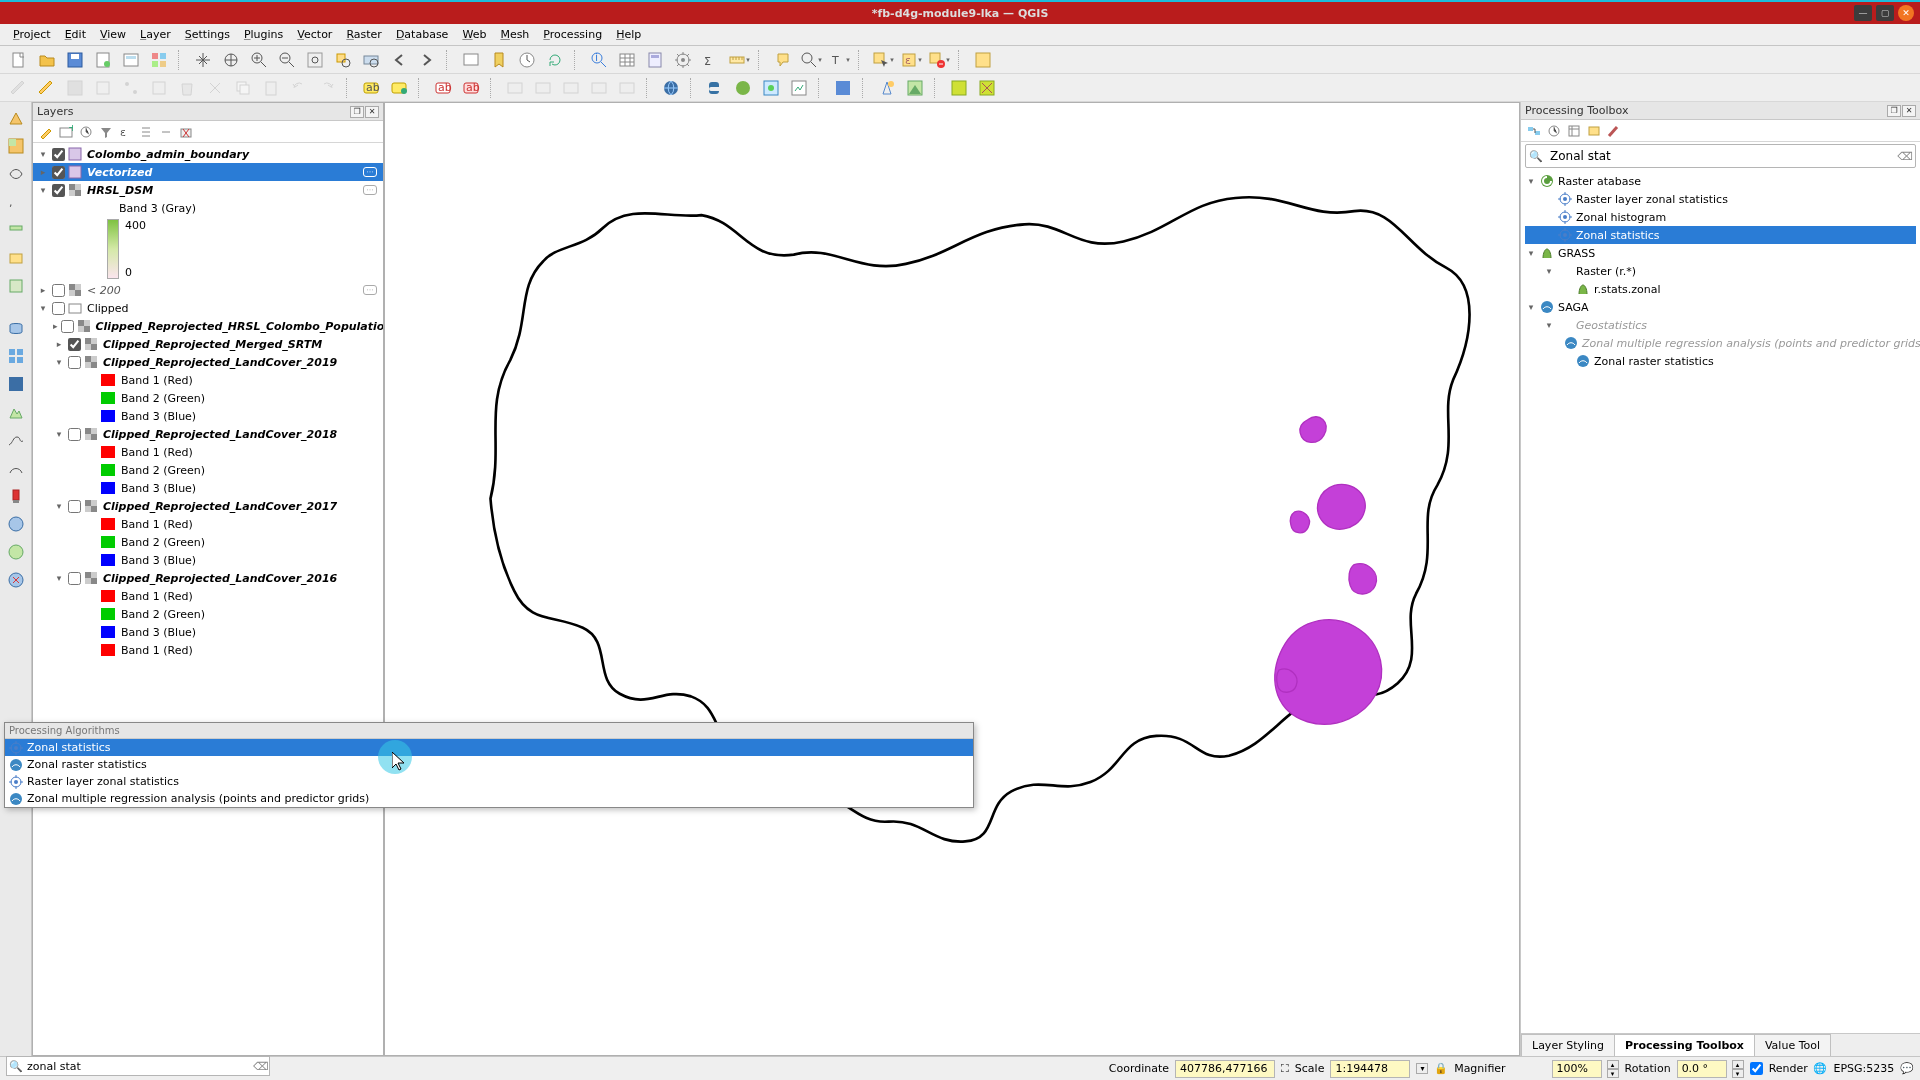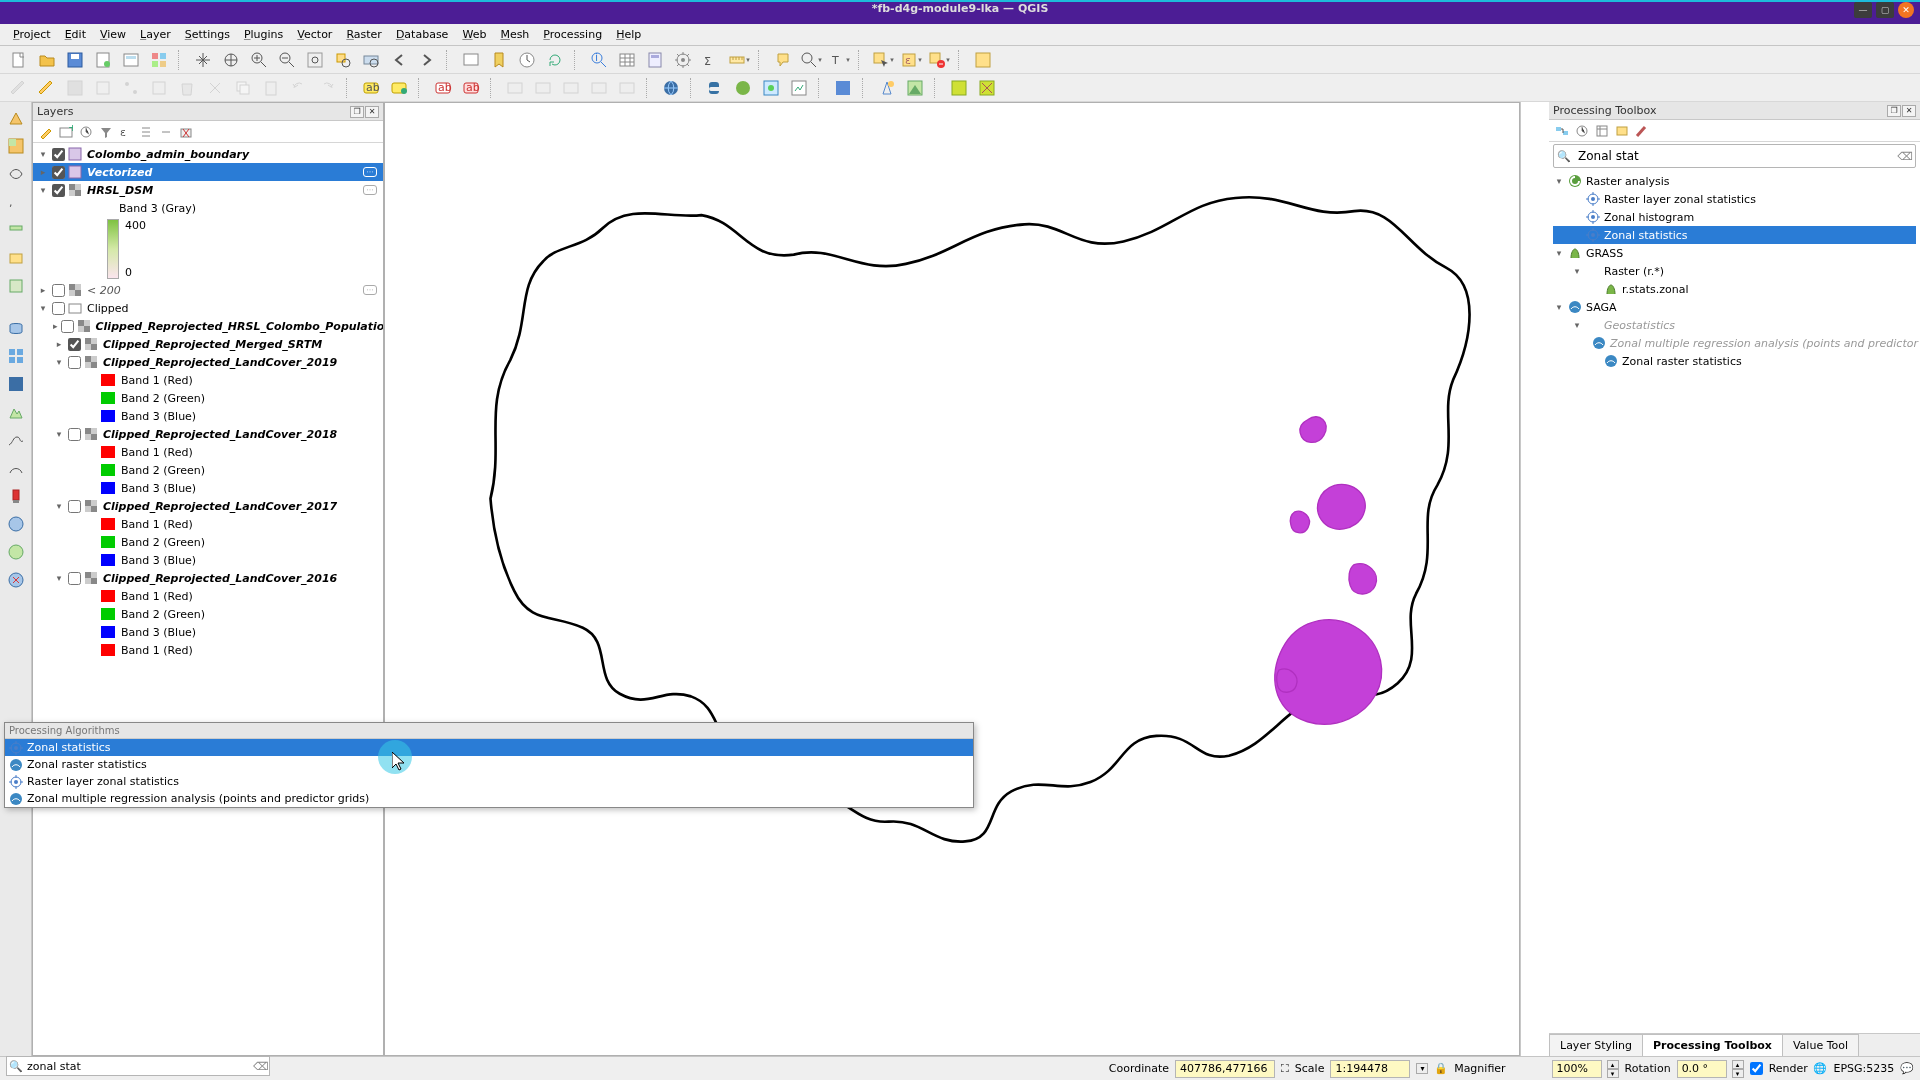--- a/index.html
+++ b/index.html
@@ -1,17 +1,17 @@
 <!DOCTYPE html>
 <html><head>
 <meta charset="utf-8">
 <style>
 * { margin:0; padding:0; box-sizing:border-box; font-family:"DejaVu Sans",Arial,sans-serif; font-size:11px; }
 html,body { width:1920px; height:1080px; overflow:hidden; background:#fff; }
-.titlebar { height:24px; background:#4c1d95; border-top:2px solid #1dbbda; display:flex; align-items:flex-start; color:#ddd; position:relative; }
+.titlebar { height:24px; background:#b91c1c; border-top:2px solid #1dbbda; display:flex; align-items:center; color:#ddd; position:relative; }
 .titlebar .title { position:absolute; left:50%; transform:translateX(-50%); font-weight:bold; }
 .titlebar .wincontrols { margin-left:auto; display:flex; gap:4px; padding-right:6px; }
 .wbtn { width:18px; height:16px; background:#3c3c3c; border-radius:2px; display:flex; align-items:center; justify-content:center; color:#ccc; cursor:pointer; font-size:9px;}
 .wbtn.close { background:#f27522; color:#fff; border-radius:8px; width:16px; height:16px;}
 .menubar { height:22px; background:#efefef; border-bottom:1px solid #c5c5c5; display:flex; align-items:center; padding:0 6px; gap:2px;}
 .menubar .menu { padding:2px 7px; cursor:pointer; }
 .menubar .menu span { text-decoration:underline; text-decoration-color:#888;}
 .toolbar { height:28px; background:#efefef; border-bottom:1px solid #d8d8d8; display:flex; align-items:center; padding:0 6px; gap:2px;}
 .tbtn { width:26px; height:24px; display:flex; align-items:center; justify-content:center; border-radius:2px; cursor:pointer; position:relative;}
 .tbico { width:18px; height:18px; display:block; }
@@ -30,21 +30,21 @@
 .row.sel { background:#2a7cd6; color:#fff;}
 .row .exp { width:12px; text-align:center; color:#666; cursor:pointer; font-size:9px;}
 .row .chk { width:13px; height:13px; margin:0 3px; accent-color:#555;}
 .row .ly-ico { width:14px; height:14px; margin-right:3px; display:inline-flex; align-items:center; justify-content:center;}
 .row .ly-label { padding-left:2px;}
 .row .ly-label.bi { font-weight:bold; font-style:italic;}
 .row .ly-label.it { font-style:italic; color:#555;}
 .legend-swatch { width:14px; height:12px; margin:0 4px 0 0; display:inline-block;}
 .grad { width:12px; height:60px; margin:2px 6px 2px 74px; background:linear-gradient(#7fc241,#d4e9a7,#fbe5ee); border:1px solid #aaa; display:inline-block;}
 .mapcanvas { flex:1; background:#fff; border:1px solid #b0b0b0; position:relative; overflow:hidden;}
-.right { width:400px; display:flex; flex-direction:column; border-left:1px solid #c8c8c8;padding-left:28px;}
+.right { width:400px; display:flex; flex-direction:column; border-left:1px solid #c8c8c8;}
 .searchrow { display:flex; align-items:center; height:24px; border:1px solid #b5b5b5; margin:2px 4px; border-radius:2px; background:#fff;}
 .searchrow input { flex:1; border:none; outline:none; padding:0 4px; font-size:12px;}
 .treelist { flex:1; overflow:auto; padding:2px 4px;}
 .trow { display:flex; align-items:center; height:18px; white-space:nowrap;}
 .trow.sel { background:#2a7cd6; color:#fff;}
 .trow .exp { width:12px; text-align:center; color:#666; font-size:9px;}
 .trow .tico { width:14px; height:14px; margin:0 3px; display:inline-flex; align-items:center; justify-content:center;}
 .trow .tlbl { padding-left:1px;}
 .trow .grey { color:#999; font-style:italic;}
 .tabs { display:flex; border-top:1px solid #c8c8c8; background:#eee;}
@@ -903,21 +903,21 @@
         </div>
         <div class="treelist" id="treelist">
             <div class="trow" style="padding-left:0px">
               <span class="exp">▾</span>
               <span class="tico">
                 <svg width="14" height="14">
                   <circle cx="7" cy="7" r="6" fill="#5a9e3e"></circle>
                   <path d="M7 3a4 4 0 1 0 4 4" fill="none" stroke="#fff" stroke-width="2"></path>
                 </svg>
               </span>
-              <span class="tlbl">Raster analysis</span>
+              <span class="tlbl">Raster atabase</span>
             </div>
             <div class="trow" style="padding-left:18px">
               <span class="exp"></span>
               <span class="tico">
                 <svg width="14" height="14">
                   <circle cx="7" cy="7" r="5" fill="none" stroke="#4a7ec8"></circle>
                   <circle cx="7" cy="7" r="2" fill="#4a7ec8"></circle>
                   <path d="M7 0v3M7 11v3M0 7h3M11 7h3" stroke="#4a7ec8"></path>
                 </svg>
               </span>

